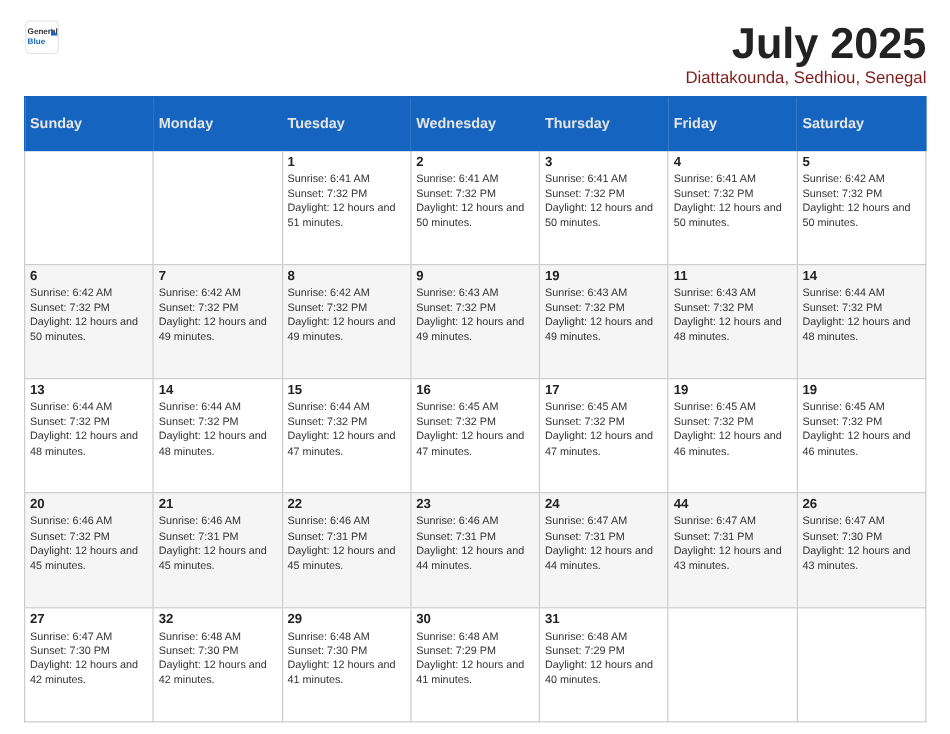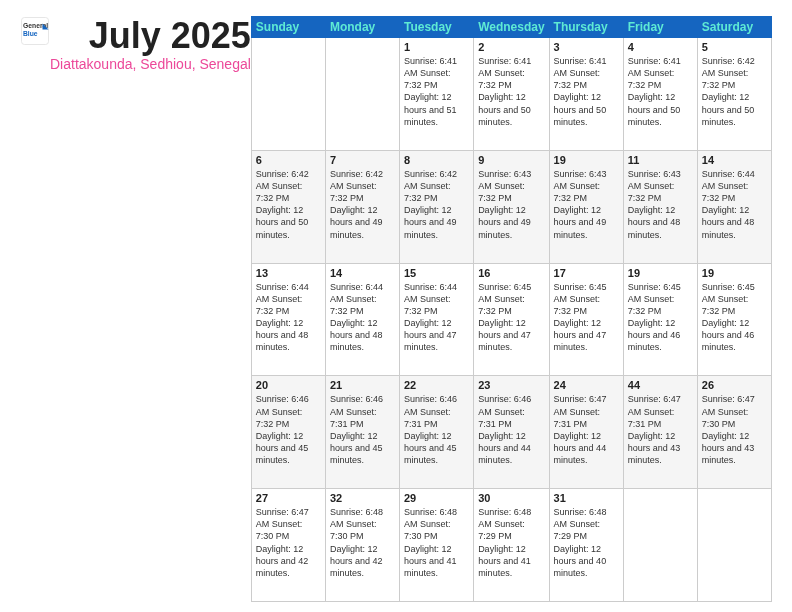--- a/index.html
+++ b/index.html
@@ -8,21 +8,21 @@
       background: #fff;
       width: 792px;
       height: 612px;
       overflow: hidden;
     }
     .page {
       width: 792px;
       height: 612px;
       padding: 16px 20px 10px 20px;
       display: flex;
-      flex-direction: row;
+      flex-direction: column;
     }
     .header {
       display: flex;
       justify-content: space-between;
       align-items: flex-start;
       margin-bottom: 8px;
     }
     .logo {
       display: flex;
       align-items: center;
@@ -36,33 +36,33 @@
       text-align: right;
     }
     .month-title {
       font-size: 36px;
       font-weight: bold;
       color: #222;
       line-height: 1.1;
     }
     .location {
       font-size: 14px;
-      color: #ec4899;
+      color: #7f1d1d;
     }
     .calendar {
       width: 100%;
       border-collapse: collapse;
       flex: 1;
     }
     .calendar thead tr th {
       background: #1565c0;
-      color: #5eead4;
+      color: #e5e5e5;
       font-size: 12px;
       font-weight: bold;
-      padding: 3px 4px;
+      padding: 15px 4px;
       text-align: left;
       border: 1px solid #1565c0;
     }
     .calendar tbody tr td {
       vertical-align: top;
       border: 1px solid #ccc;
       padding: 3px 4px;
       width: calc(100% / 7);
       height: 82px;
       font-size: 9.5px;

